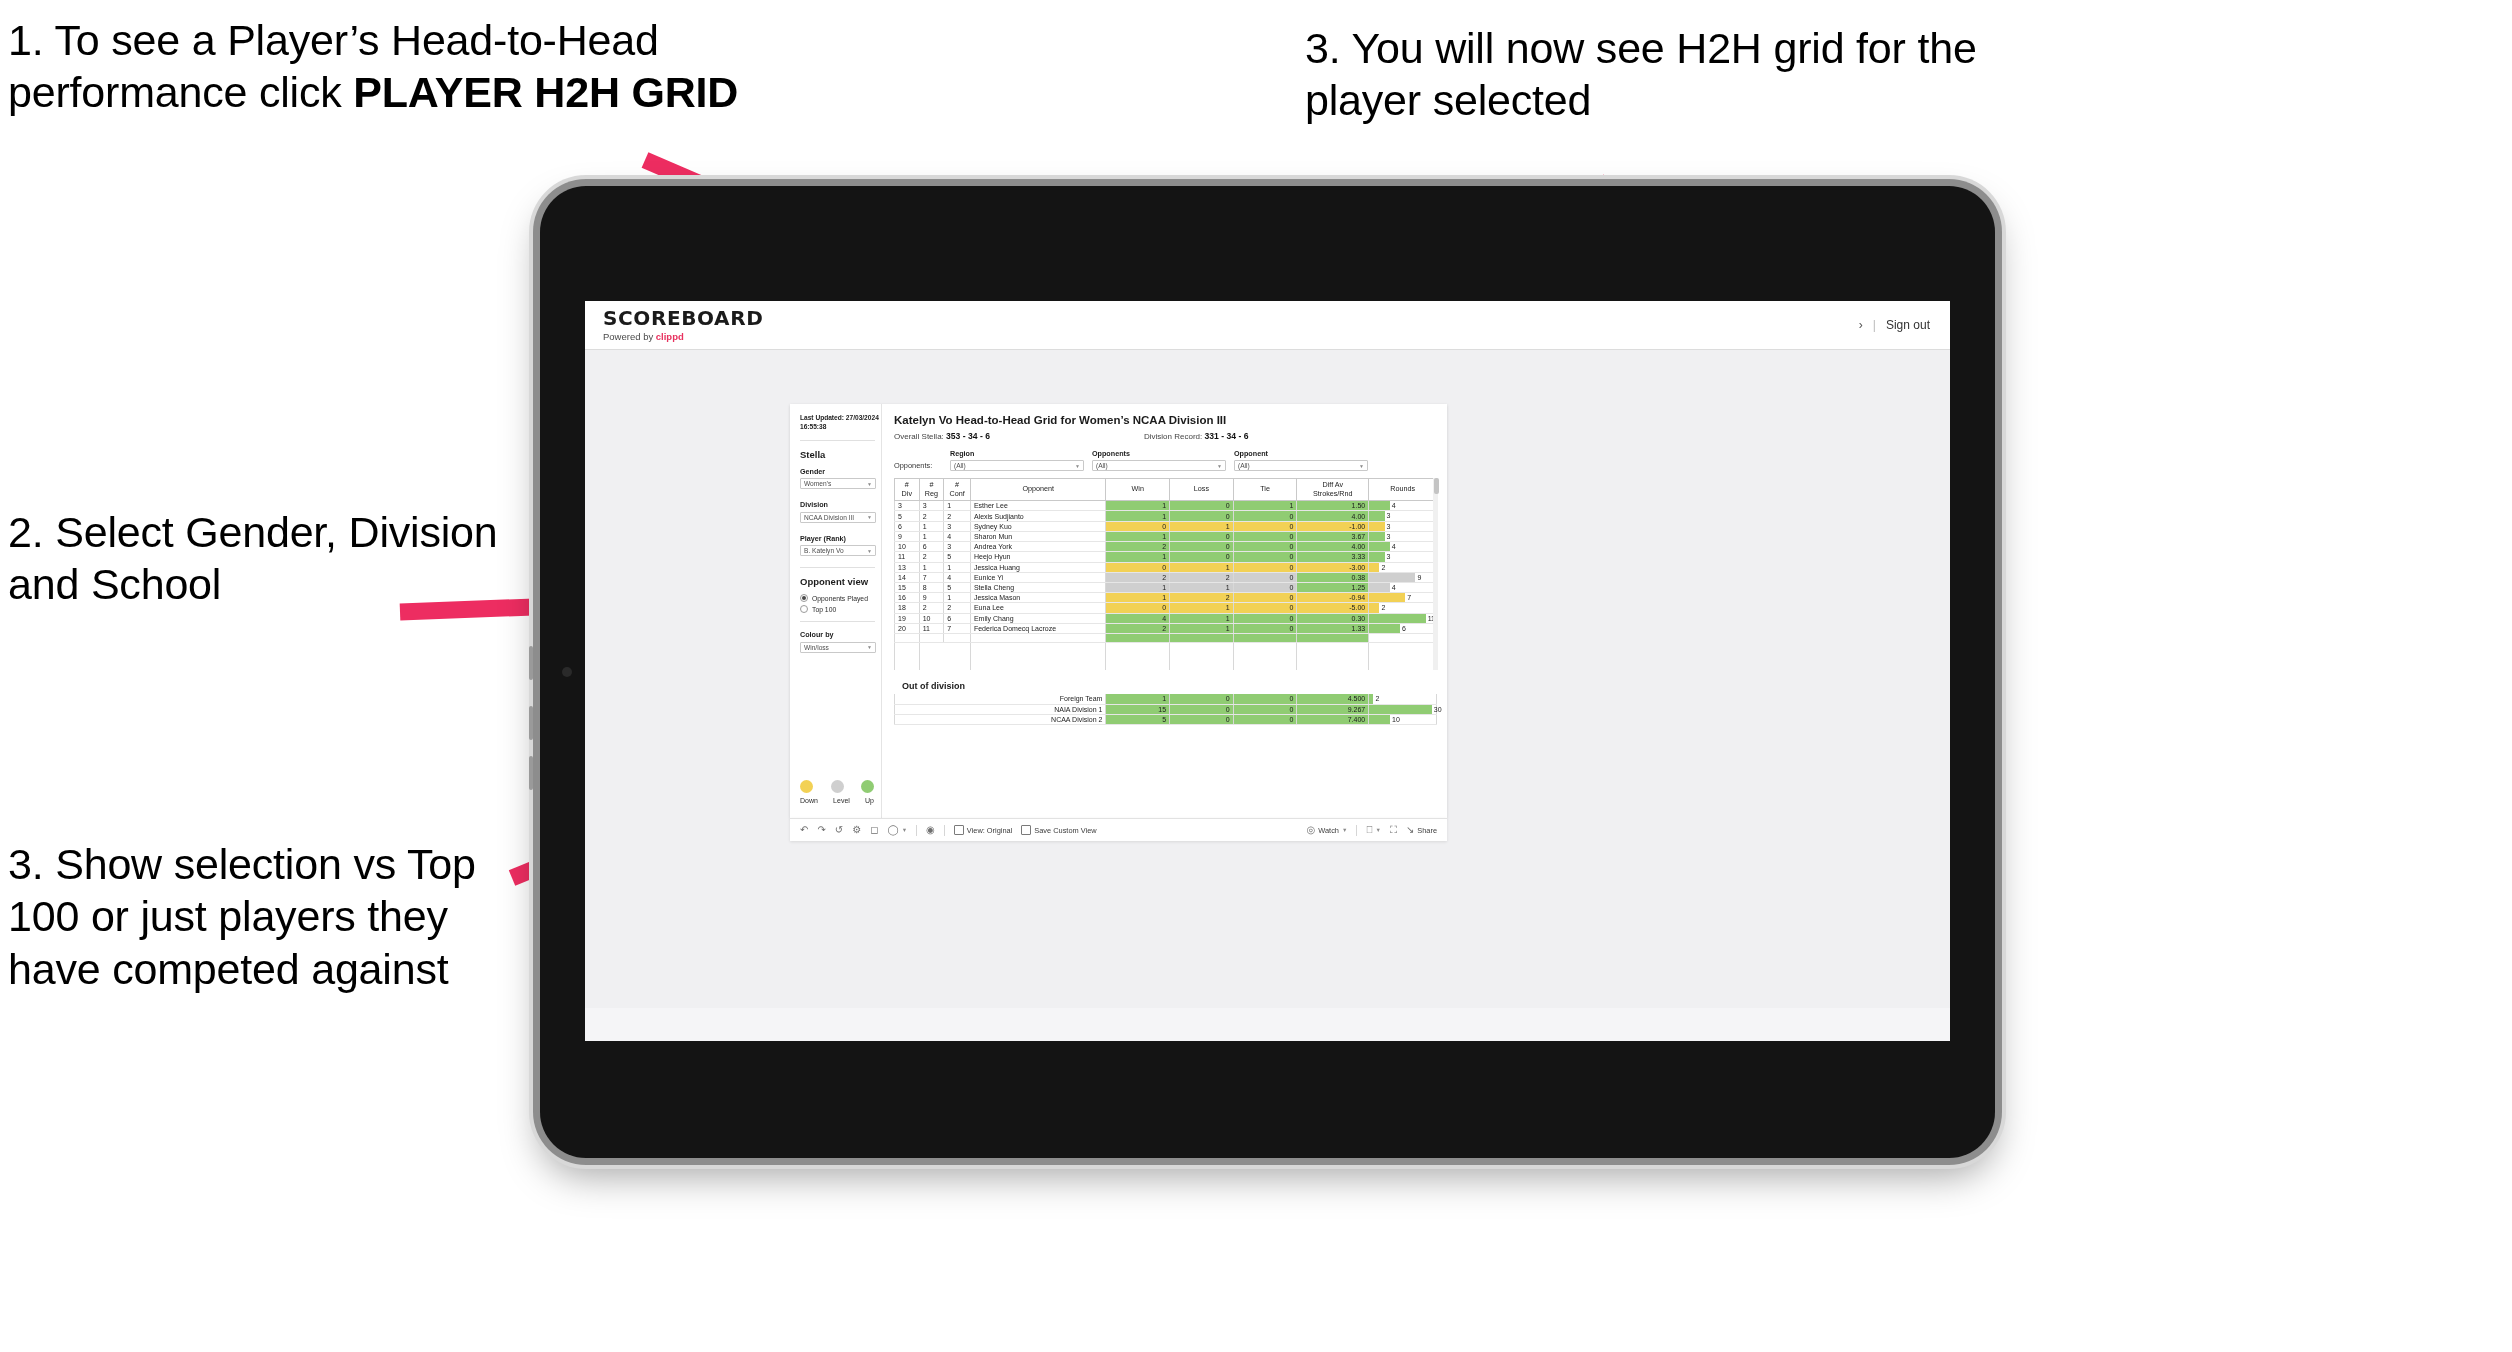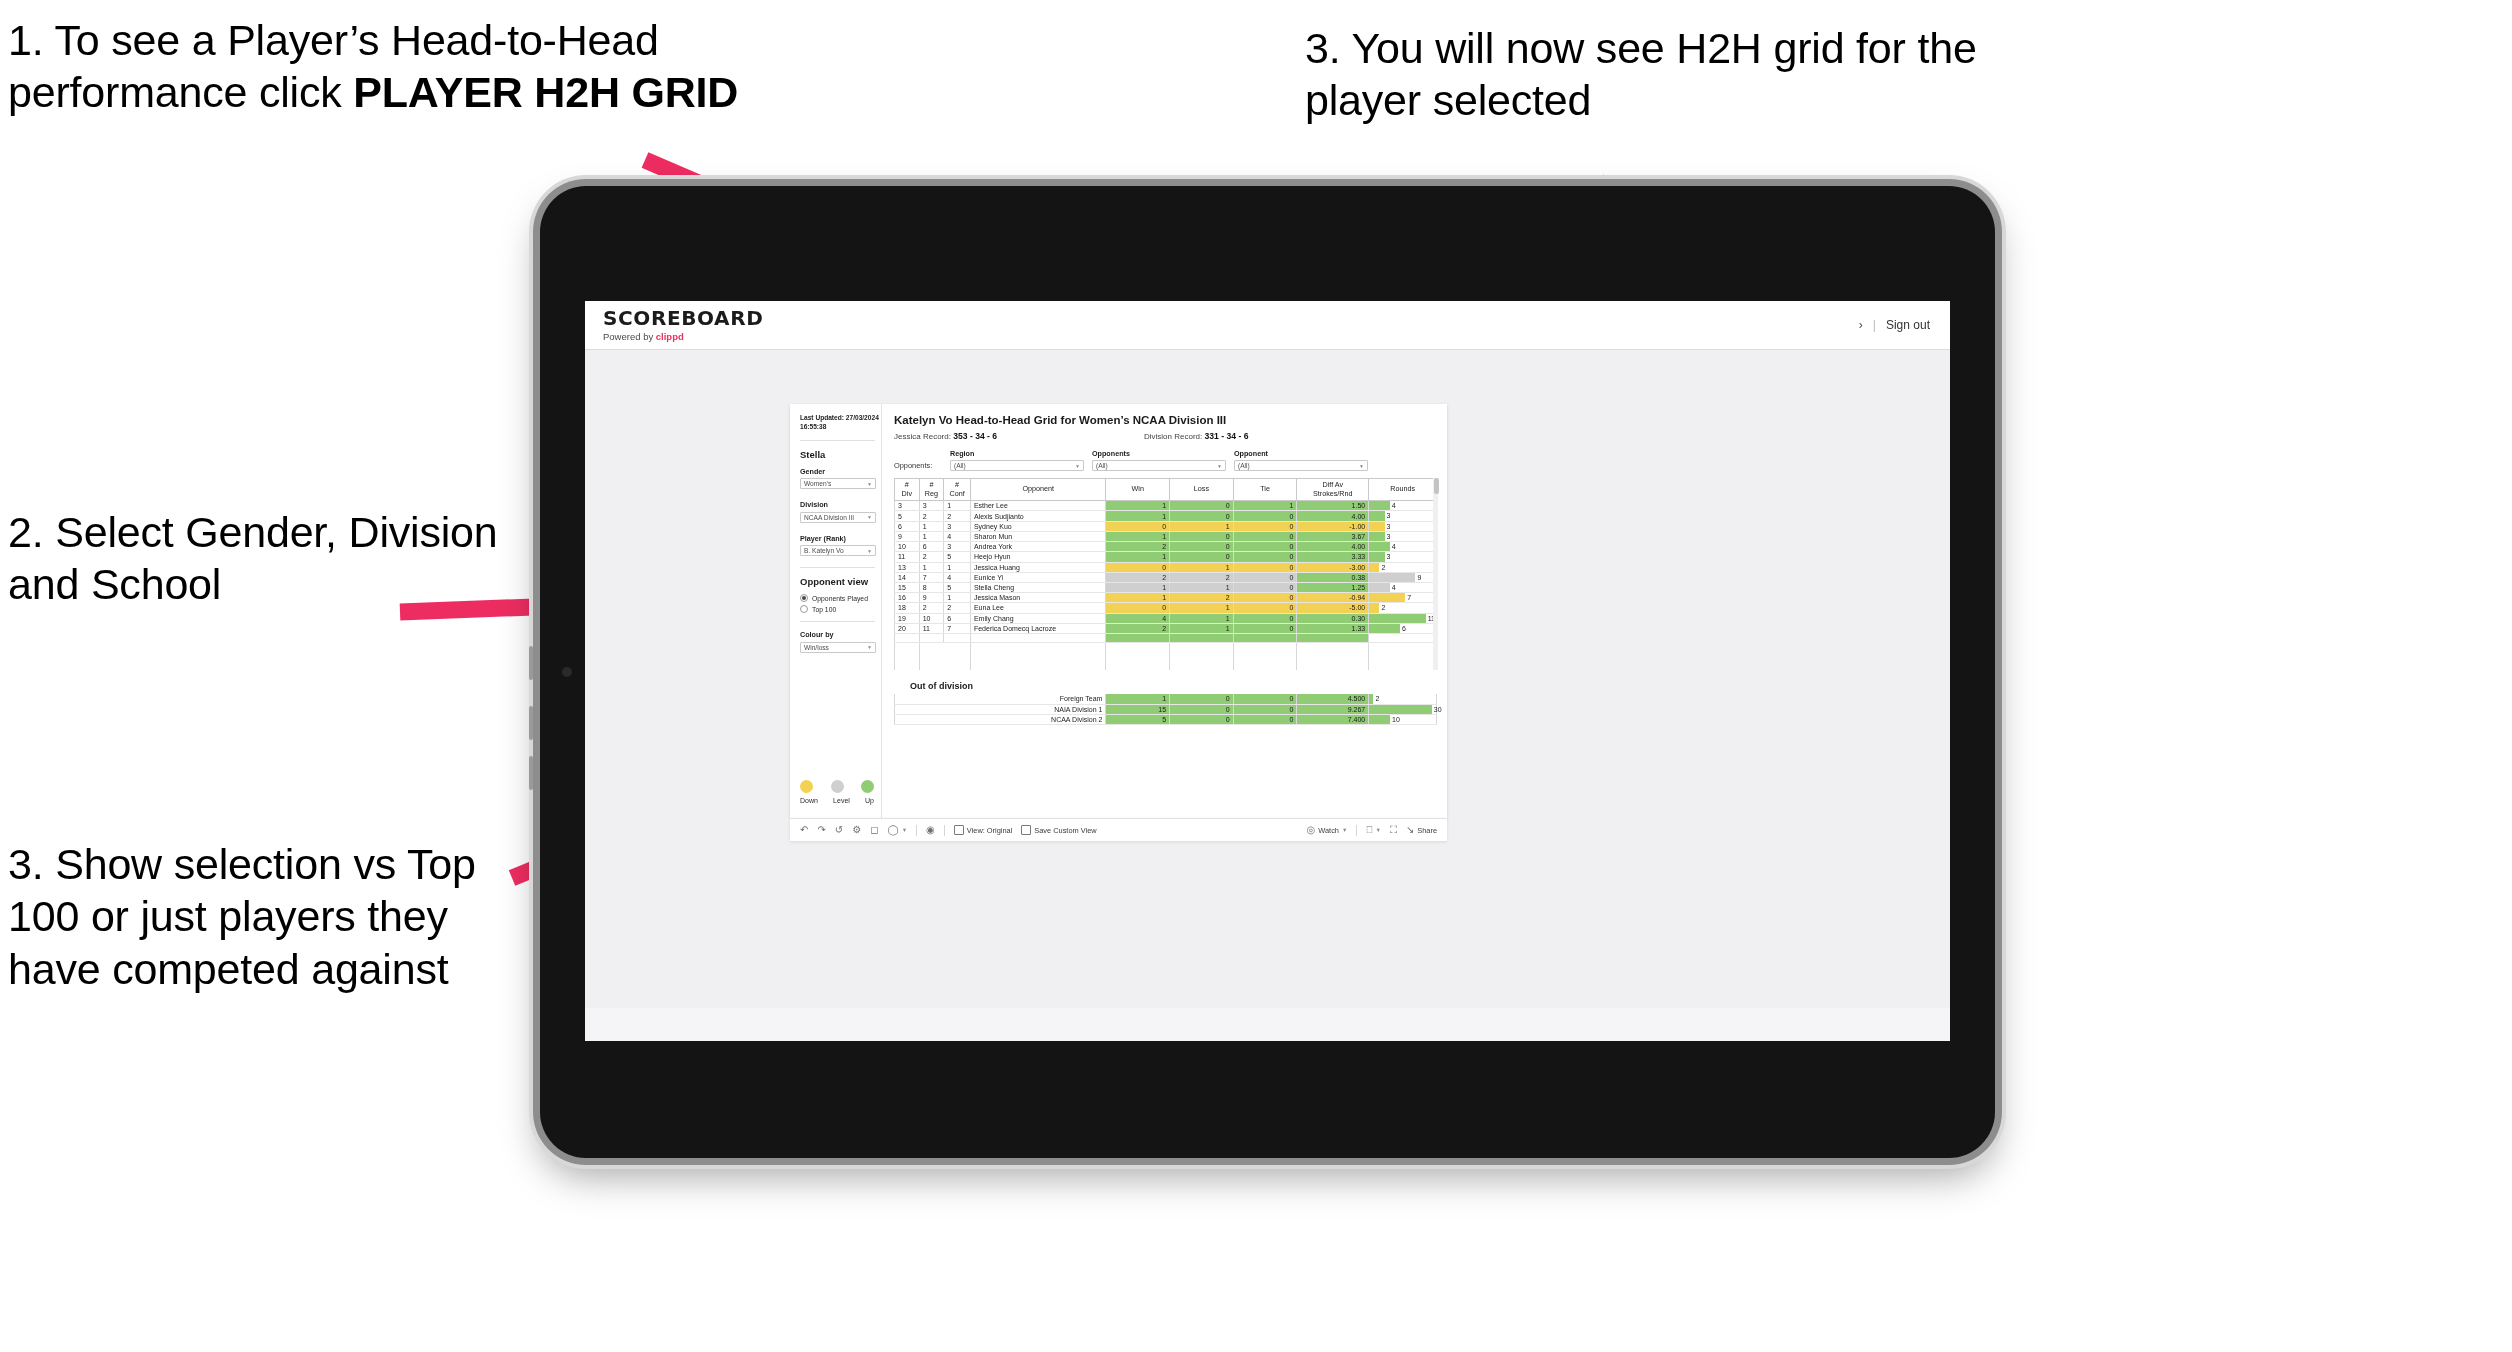--- a/index.html
+++ b/index.html
@@ -98,21 +98,21 @@
   .c-num{text-align:left;}
   .c-name{text-align:left;}
   .c-val{text-align:right;}
   .rounds-cell{position:relative;padding:0;border-left:1px solid #d8d8d8;}
   .rounds-bar{position:absolute;left:0;top:0;bottom:0;}
   .rounds-txt{position:relative;padding-left:2px;font-size:7px;line-height:9.2px;display:inline-block;}
   .grid-wrap{position:relative;}
   .vscroll{position:absolute;right:-1px;top:0;width:5px;height:100%;background:#f0f0f0;}
   .vthumb{position:absolute;right:-1px;top:0;width:5px;height:16px;background:#c4c4c4;border-radius:2px;}
 
-  .ood-title{font-size:9px;font-weight:bold;color:#1b1b1b;margin:11px 0 3px 16px;}
+  .ood-title{font-size:9px;font-weight:bold;color:#1b1b1b;margin:11px 0 3px 8px;}
   table.ood td{height:10px;}
   .ood .c-name{text-align:right;}
 
   
   .toolbar{
     position:absolute;left:205px;top:468px;width:657px;height:23px;background:#fff;
     border-top:1px solid #e2e2e2;display:flex;align-items:center;gap:9px;padding:0 10px;box-sizing:border-box;
     font-size:7.4px;color:#3b3b3b;box-shadow:0 1px 3px rgba(0,0,0,.1);
   }
   .toolbar .ic{font-size:10px;color:#6f6f6f;line-height:1;}
@@ -226,21 +226,21 @@
               <span>Down</span>
               <span>Level</span>
               <span>Up</span>
             </div>
           </div>
         </div>
 
         <div class="content">
           <h3 class="viz-title">Katelyn Vo Head-to-Head Grid for Women’s NCAA Division III</h3>
           <div class="records">
-            <div class="r1"><span>Jessica Record:</span> <b>353 -  34 - 6</b></div>
+            <div class="r1"><span>Overall Stella:</span> <b>353 -  34 - 6</b></div>
             <div><span>Division Record:</span> <b>331 -  34 - 6</b></div>
           </div>
 
           <div class="opp-filters">
             <div class="opp-label">Opponents:</div>
             <div class="opp-f">
               <div class="t">Region</div>
               <div class="sel">
                 <span>(All)</span>
                 <span class="caret">▼</span>

